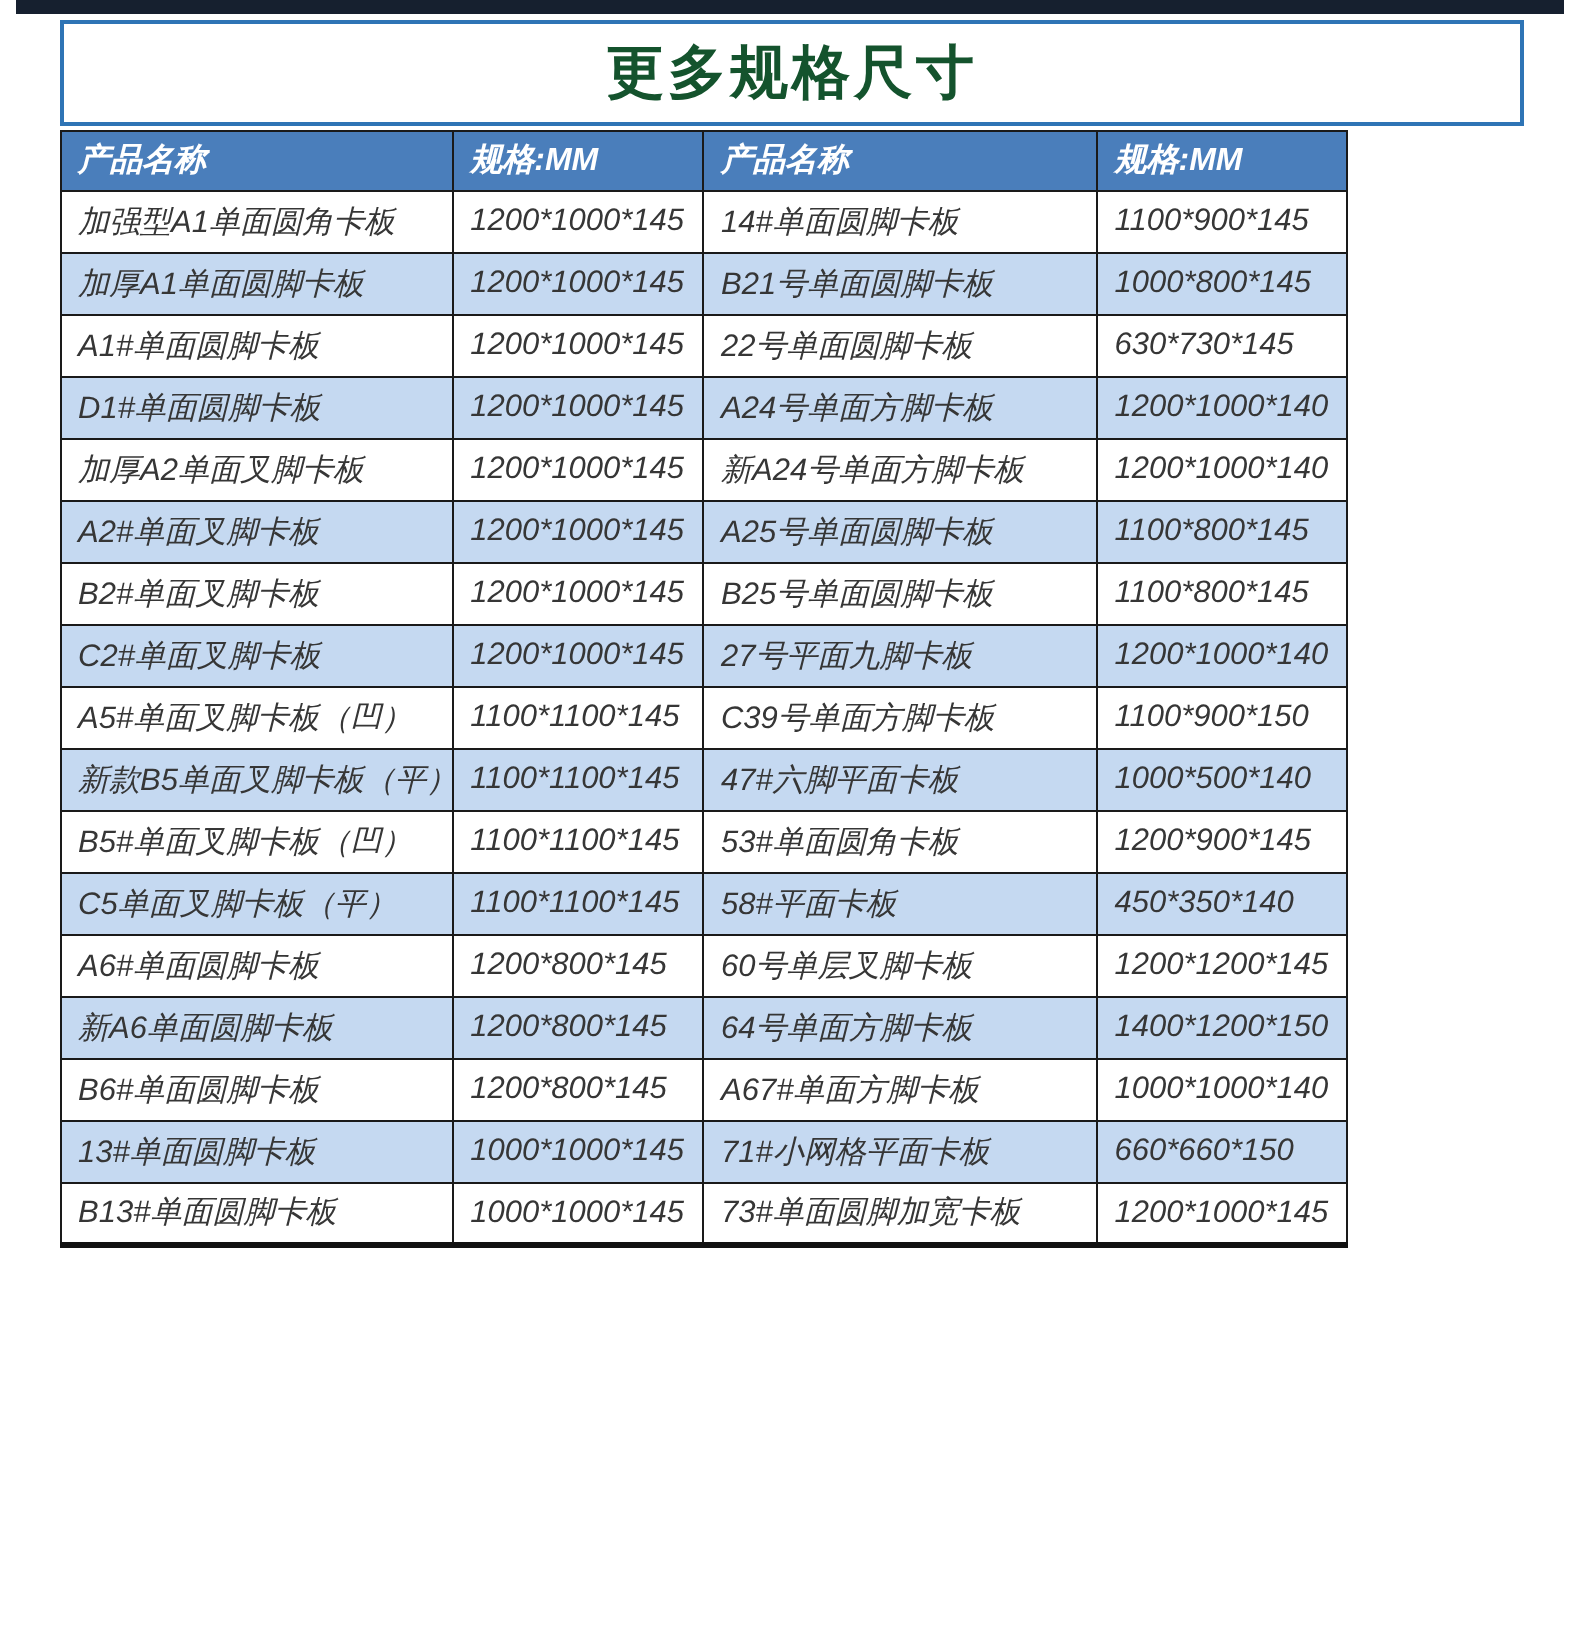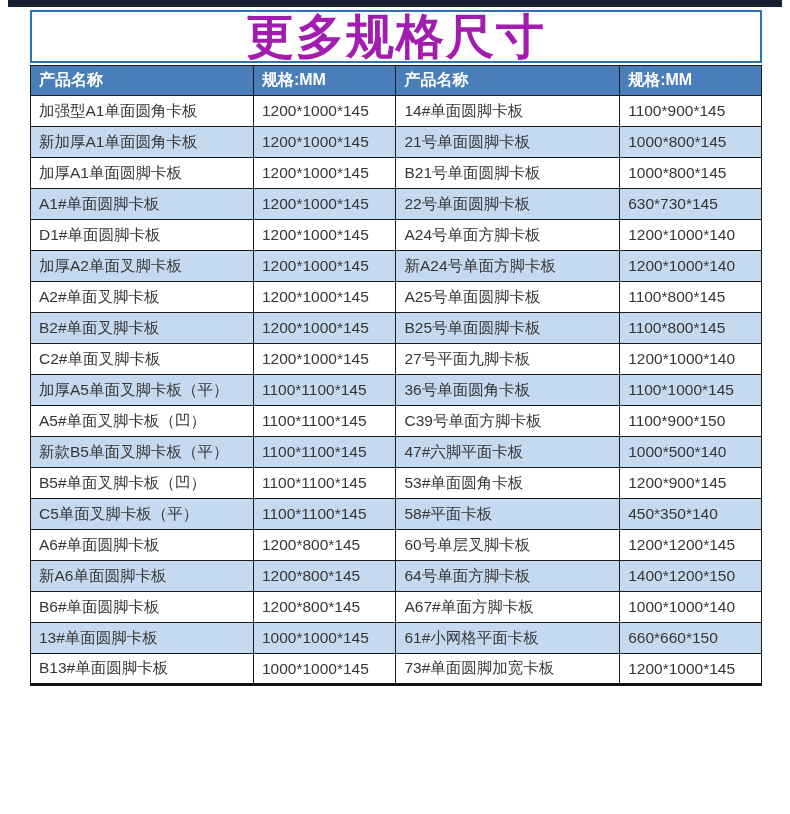--- a/index.html
+++ b/index.html
@@ -25,32 +25,33 @@
     position: absolute;
     top: 10px; left: 30px;
     width: 732px; height: 53px;
     border: 2px solid var(--title-border, #2e74b5);
     display: flex;
     align-items: center;
     justify-content: center;
     background: #ffffff;
   }
   .title-box h1 {
-    font-size: 48px;
+    font-size: 29px;
     font-weight: bold;
-    color: #a21caf;
+    color: #14532d;
     letter-spacing: 2px;
     font-family: Liberation Sans, sans-serif;
   }
   table.spec-table {
     position: absolute;
     top: 65px; left: 30px;
-    width: 732px;
+    width: 644px;
     border-collapse: collapse;
     table-layout: fixed;
+    font-style: italic;
   }
   table.spec-table th, table.spec-table td {
     border: 1px solid #1a1a1a;
     padding: 3px 8px;
     text-align: left;
     vertical-align: middle;
     overflow: hidden;
     white-space: nowrap;
   }
   table.spec-table th {
@@ -103,26 +104,20 @@
         </tr>
     </thead>
     <tbody>
         <tr>
           <td>加强型A1单面圆角卡板</td>
           <td>1200*1000*145</td>
           <td>14#单面圆脚卡板</td>
           <td>1100*900*145</td>
         </tr>
         <tr>
-          <td>新加厚A1单面圆角卡板</td>
-          <td>1200*1000*145</td>
-          <td>21号单面圆脚卡板</td>
-          <td>1000*800*145</td>
-        </tr>
-        <tr>
           <td>加厚A1单面圆脚卡板</td>
           <td>1200*1000*145</td>
           <td>B21号单面圆脚卡板</td>
           <td>1000*800*145</td>
         </tr>
         <tr>
           <td>A1#单面圆脚卡板</td>
           <td>1200*1000*145</td>
           <td>22号单面圆脚卡板</td>
           <td>630*730*145</td>
@@ -149,26 +144,20 @@
           <td>B2#单面叉脚卡板</td>
           <td>1200*1000*145</td>
           <td>B25号单面圆脚卡板</td>
           <td>1100*800*145</td>
         </tr>
         <tr>
           <td>C2#单面叉脚卡板</td>
           <td>1200*1000*145</td>
           <td>27号平面九脚卡板</td>
           <td>1200*1000*140</td>
-        </tr>
-        <tr>
-          <td>加厚A5单面叉脚卡板（平）</td>
-          <td>1100*1100*145</td>
-          <td>36号单面圆角卡板</td>
-          <td>1100*1000*145</td>
         </tr>
         <tr>
           <td>A5#单面叉脚卡板（凹）</td>
           <td>1100*1100*145</td>
           <td>C39号单面方脚卡板</td>
           <td>1100*900*150</td>
         </tr>
         <tr>
           <td>新款B5单面叉脚卡板（平）</td>
           <td>1100*1100*145</td>
@@ -201,21 +190,21 @@
         </tr>
         <tr>
           <td>B6#单面圆脚卡板</td>
           <td>1200*800*145</td>
           <td>A67#单面方脚卡板</td>
           <td>1000*1000*140</td>
         </tr>
         <tr>
           <td>13#单面圆脚卡板</td>
           <td>1000*1000*145</td>
-          <td>61#小网格平面卡板</td>
+          <td>71#小网格平面卡板</td>
           <td>660*660*150</td>
         </tr>
         <tr>
           <td>B13#单面圆脚卡板</td>
           <td>1000*1000*145</td>
           <td>73#单面圆脚加宽卡板</td>
           <td>1200*1000*145</td>
         </tr>
       </tbody>
   </table>

